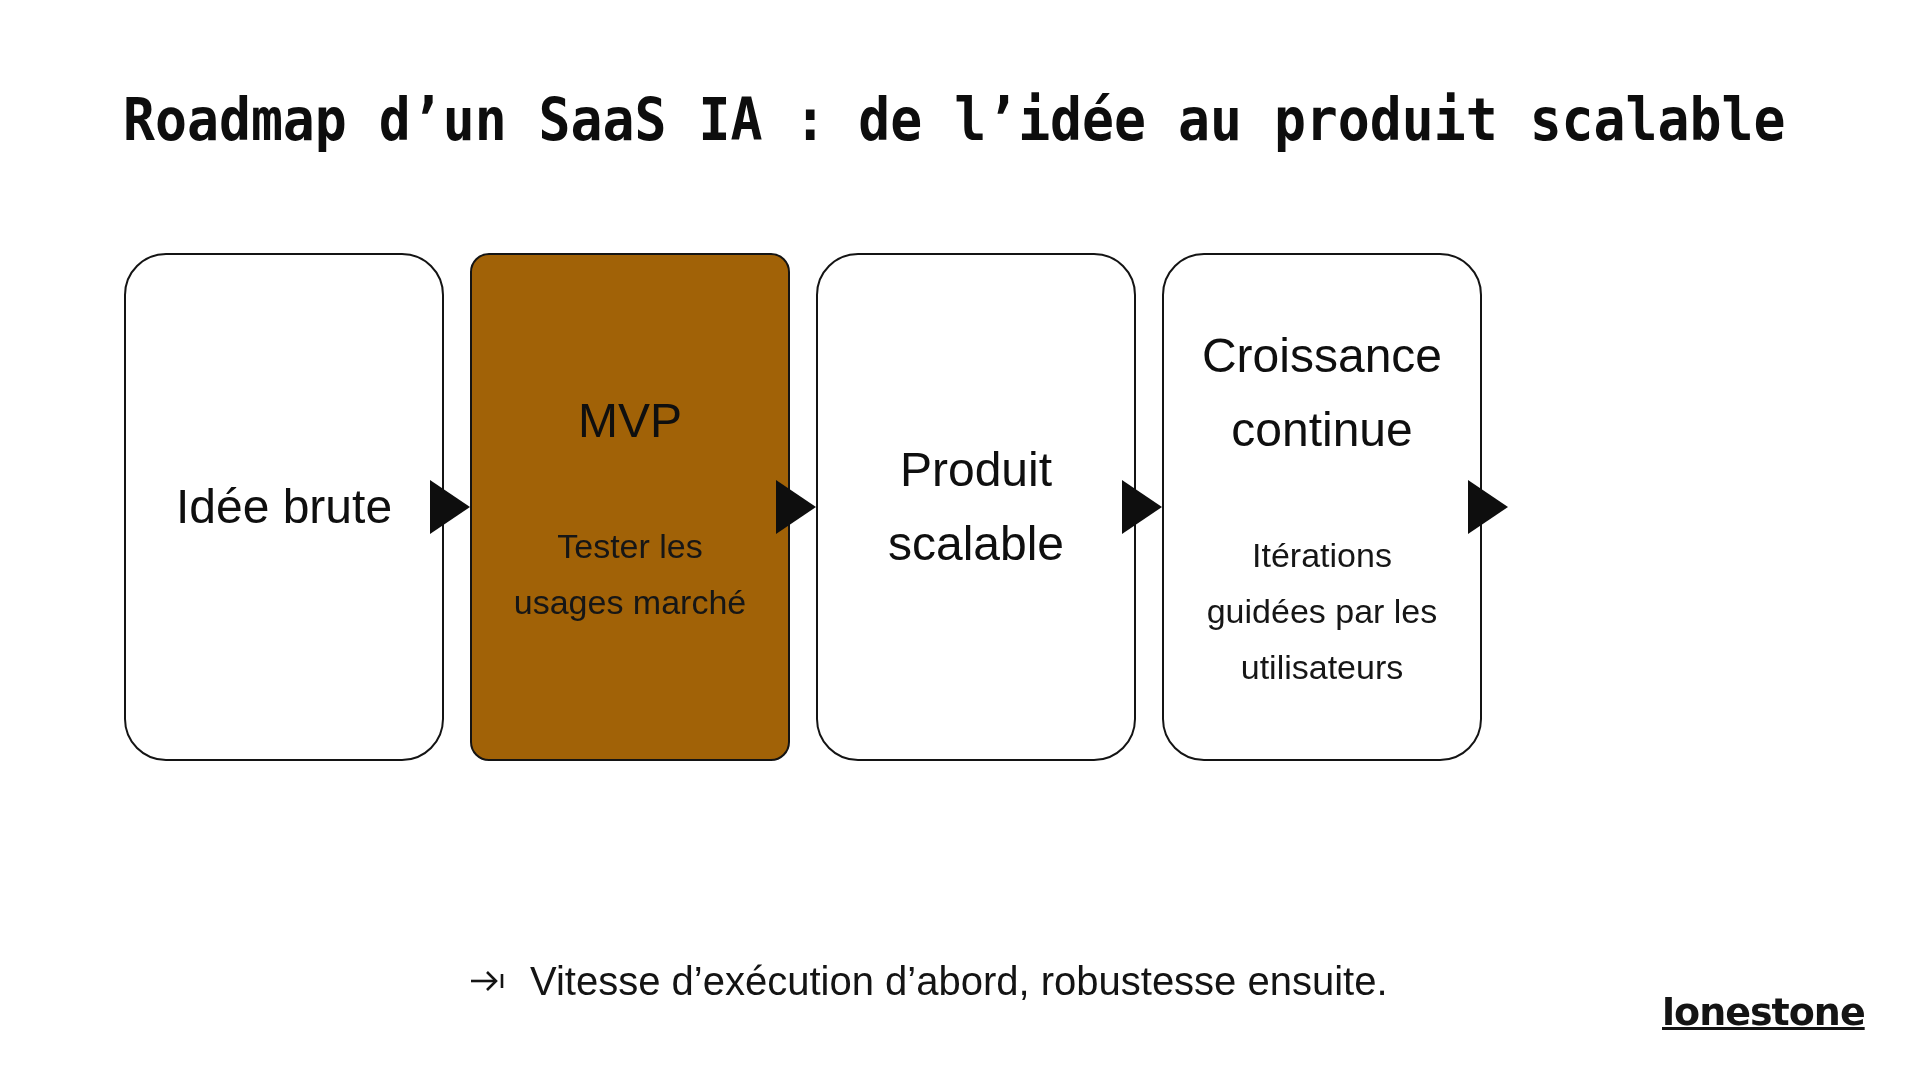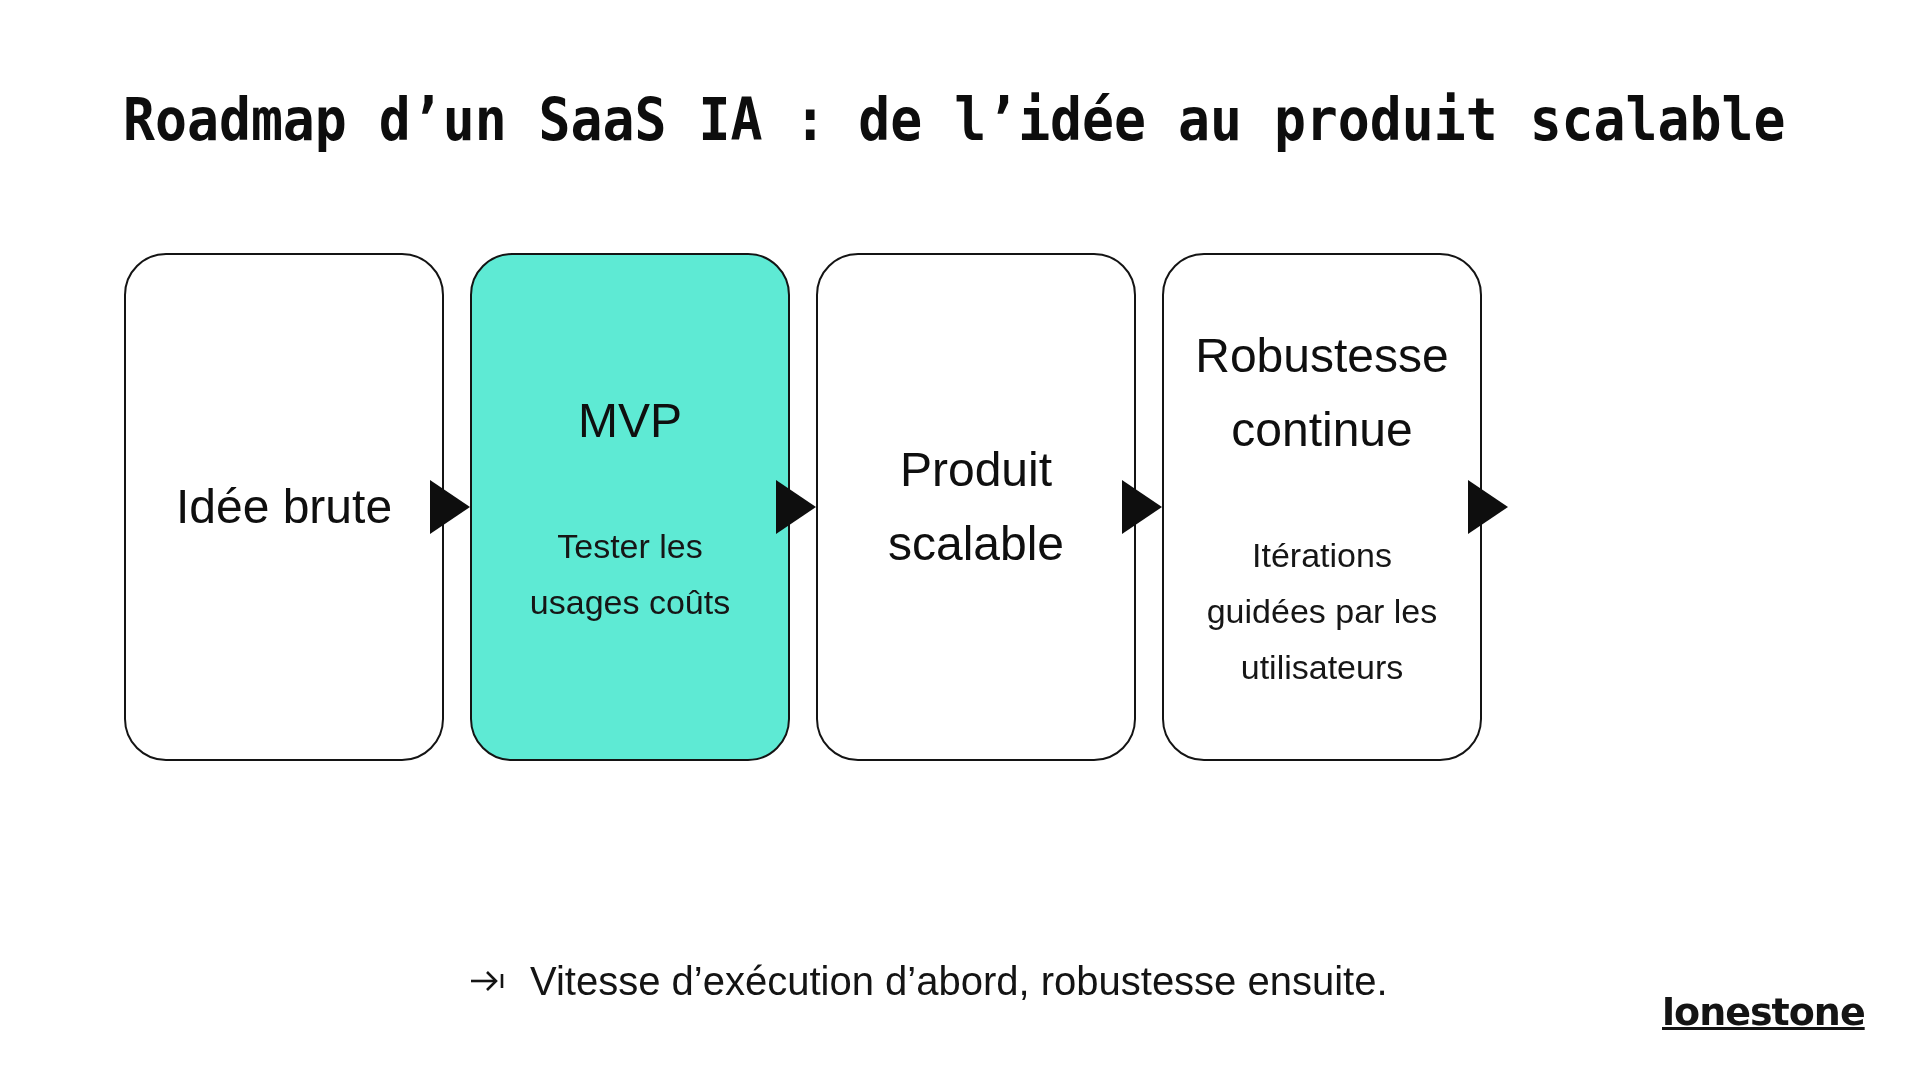--- a/index.html
+++ b/index.html
@@ -110,33 +110,33 @@
 
   <div class="main-title">Roadmap d’un SaaS IA : de l’idée au produit scalable</div>
 
   <div class="flow">
 
     <div class="stage">
       <div class="stage-title">Idée brute</div>
     </div>
 
 
-    <div class="stage highlight" style="background: #5eead4;">
+    <div class="stage highlight" style="background: #a16207; border-radius: 19px;">
       <div class="stage-title">MVP</div>
       <div class="stage-desc">Tester les
-usages coûts</div>
+usages marché</div>
     </div>
 
     <div class="stage">
       <div class="stage-title">Produit
 scalable</div>
     </div>
 
     <div class="stage">
-      <div class="stage-title">Robustesse
+      <div class="stage-title">Croissance
 continue</div>
       <div class="stage-desc">Itérations
 guidées par les
 utilisateurs</div>
     </div>
 
     <div class="arrow arrow-1"></div>
     <div class="arrow arrow-2"></div>
     <div class="arrow arrow-3"></div>
     <div class="arrow arrow-4"></div>

